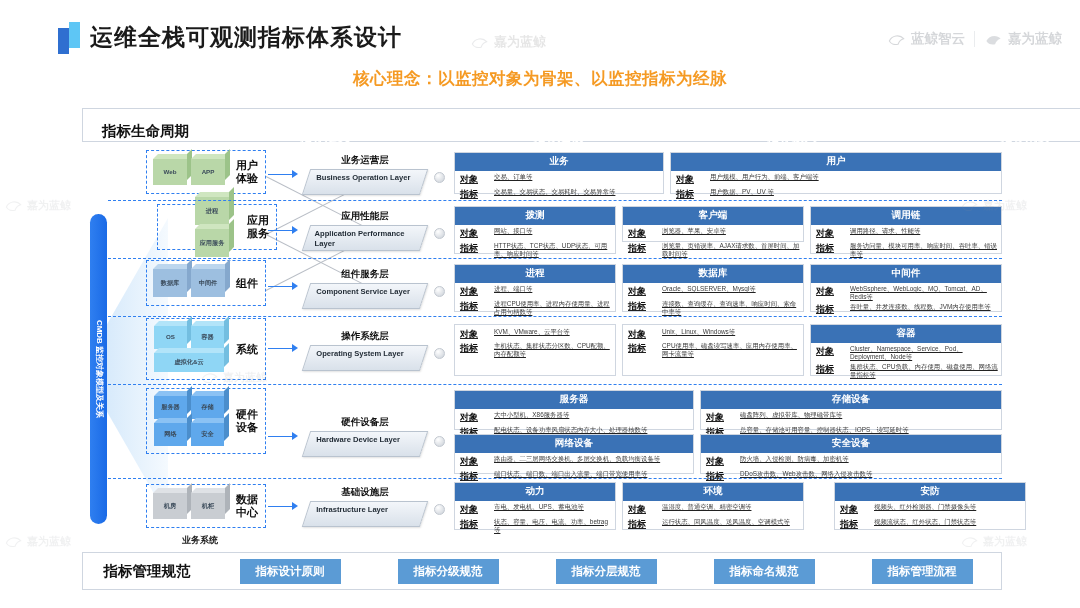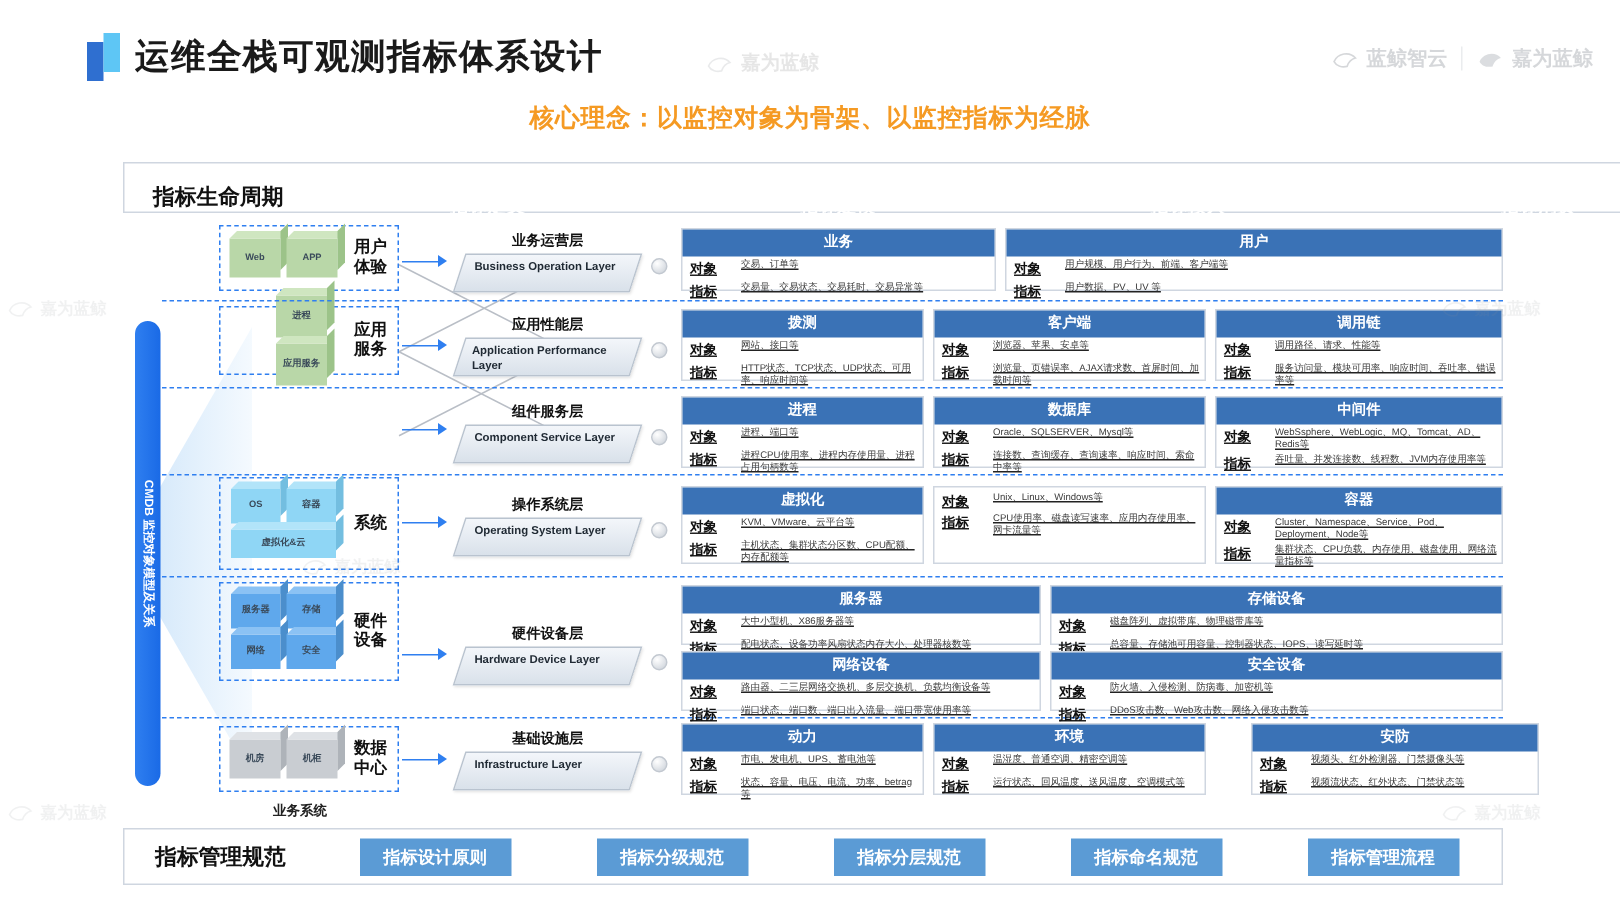--- a/index.html
+++ b/index.html
@@ -252,38 +252,55 @@
       <div class="cube" style="width:34px;height:26px;">
         <span class="face" style="background:#b9d7a8;"></span>
         <span class="top" style="background:#cfe6c0;"></span>
         <span class="side" style="background:#9cc389;"></span>
         <span class="lbl">APP</span>
       </div>
     </div>
     <div class="grp-name">用户<br>体验</div>
   </div>
 
-  <div class="grp" style="left:64px; top:56px; width:120px; height:46px;padding-left:24px;">
+  <div class="grp" style="left:75px; top:56px; width:120px; height:46px;padding-left:24px;">
     <div class="cubes">
       <div class="cube" style="width:34px;height:28px;">
         <span class="face" style="background:#b9d7a8;"></span>
         <span class="top" style="background:#cfe6c0;"></span>
         <span class="side" style="background:#9cc389;"></span>
         <span class="lbl">进程</span>
       </div>
       <div class="cube" style="width:34px;height:28px;">
         <span class="face" style="background:#b9d7a8;"></span>
         <span class="top" style="background:#cfe6c0;"></span>
         <span class="side" style="background:#9cc389;"></span>
         <span class="lbl">应用服务</span>
       </div>
     </div>
     <div class="grp-name">应用<br>服务</div>
   </div>
 
+  <div class="grp" style="left:64px; top:112px; width:120px; height:46px;">
+    <div class="cubes">
+      <div class="cube" style="width:34px;height:28px;">
+        <span class="face" style="background:#9dbfe0;"></span>
+        <span class="top" style="background:#bcd6ee;"></span>
+        <span class="side" style="background:#85a8cd;"></span>
+        <span class="lbl">数据库</span>
+      </div>
+      <div class="cube" style="width:34px;height:28px;">
+        <span class="face" style="background:#9dbfe0;"></span>
+        <span class="top" style="background:#bcd6ee;"></span>
+        <span class="side" style="background:#85a8cd;"></span>
+        <span class="lbl">中间件</span>
+      </div>
+    </div>
+    <div class="grp-name">组件</div>
+  </div>
 
   <div class="grp" style="left:64px; top:170px; width:120px; height:62px;">
     <div class="cubes">
       <div class="cube" style="width:33px;height:23px;">
         <span class="face" style="background:#8fd6f5;"></span>
         <span class="top" style="background:#b2e4f9;"></span>
         <span class="side" style="background:#73bee0;"></span>
         <span class="lbl">OS</span>
       </div>
       <div class="cube" style="width:33px;height:23px;">
@@ -420,21 +437,21 @@
       <div class="tr">
           <div class="tk">对象</div>
           <div class="tv">网站、接口等</div>
         </div>
       <div class="tr">
           <div class="tk">指标</div>
           <div class="tv">HTTP状态、TCP状态、UDP状态、可用率、响应时间等</div>
         </div>
     </div>
   </div>
-  <div class="tbl" style="left:540px; top:58px; width:182px; height:48px;">
+  <div class="tbl" style="left:540px; top:58px; width:182px; height:36px;">
     <div class="tbl-head">客户端</div>
     <div class="tbl-body">
       <div class="tr">
           <div class="tk">对象</div>
           <div class="tv">浏览器、苹果、安卓等</div>
         </div>
       <div class="tr">
           <div class="tk">指标</div>
           <div class="tv">浏览量、页错误率、AJAX请求数、首屏时间、加载时间等</div>
         </div>
@@ -504,21 +521,20 @@
 
   <div class="plaque-wrap" style="left:224px; top:182px;">
     <div class="plaque-cn">操作系统层</div>
     <div class="plaque">
       <em>Operating System Layer</em>
     </div>
   </div>
   <div class="dot" style="left:352px; top:200px;"></div>
 
   <div class="tbl" style="left:372px; top:176px; width:162px; height:52px;">
-    <div class="tbl-head">虚拟化</div>
     <div class="tbl-body">
       <div class="tr">
           <div class="tk">对象</div>
           <div class="tv">KVM、VMware、云平台等</div>
         </div>
       <div class="tr">
           <div class="tk">指标</div>
           <div class="tv">主机状态、集群状态分区数、CPU配额、内存配额等</div>
         </div>
     </div>

